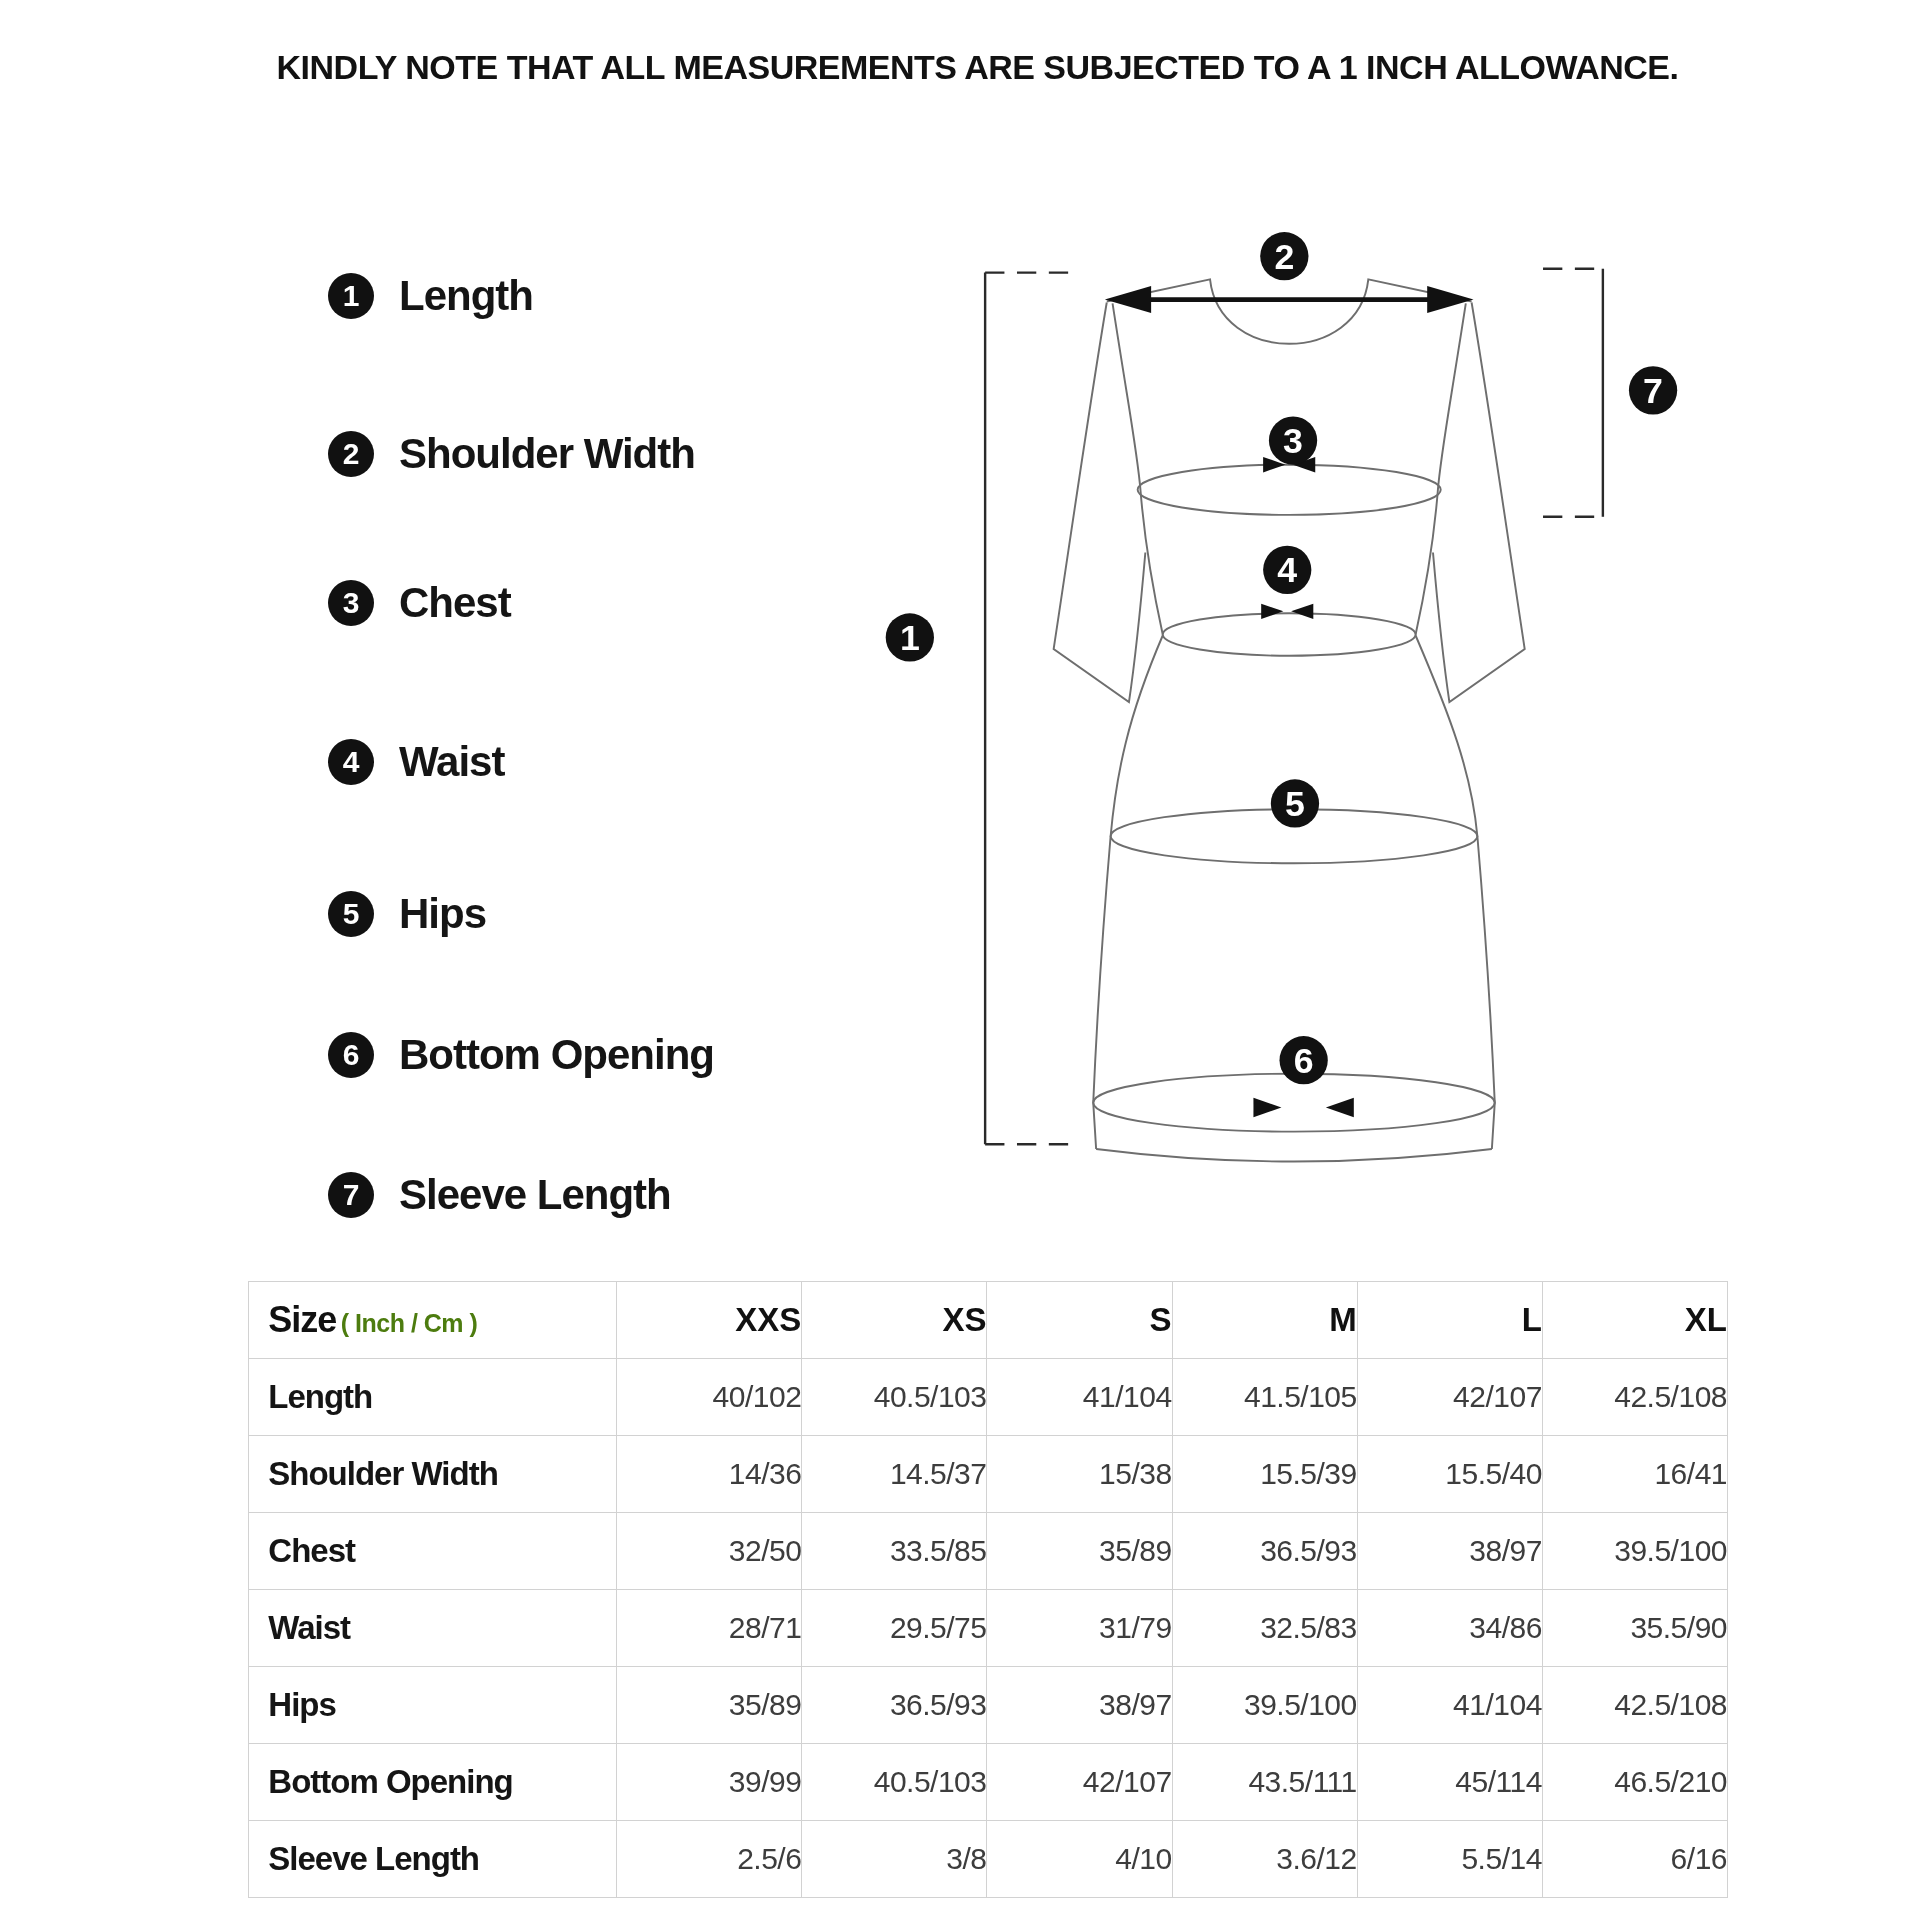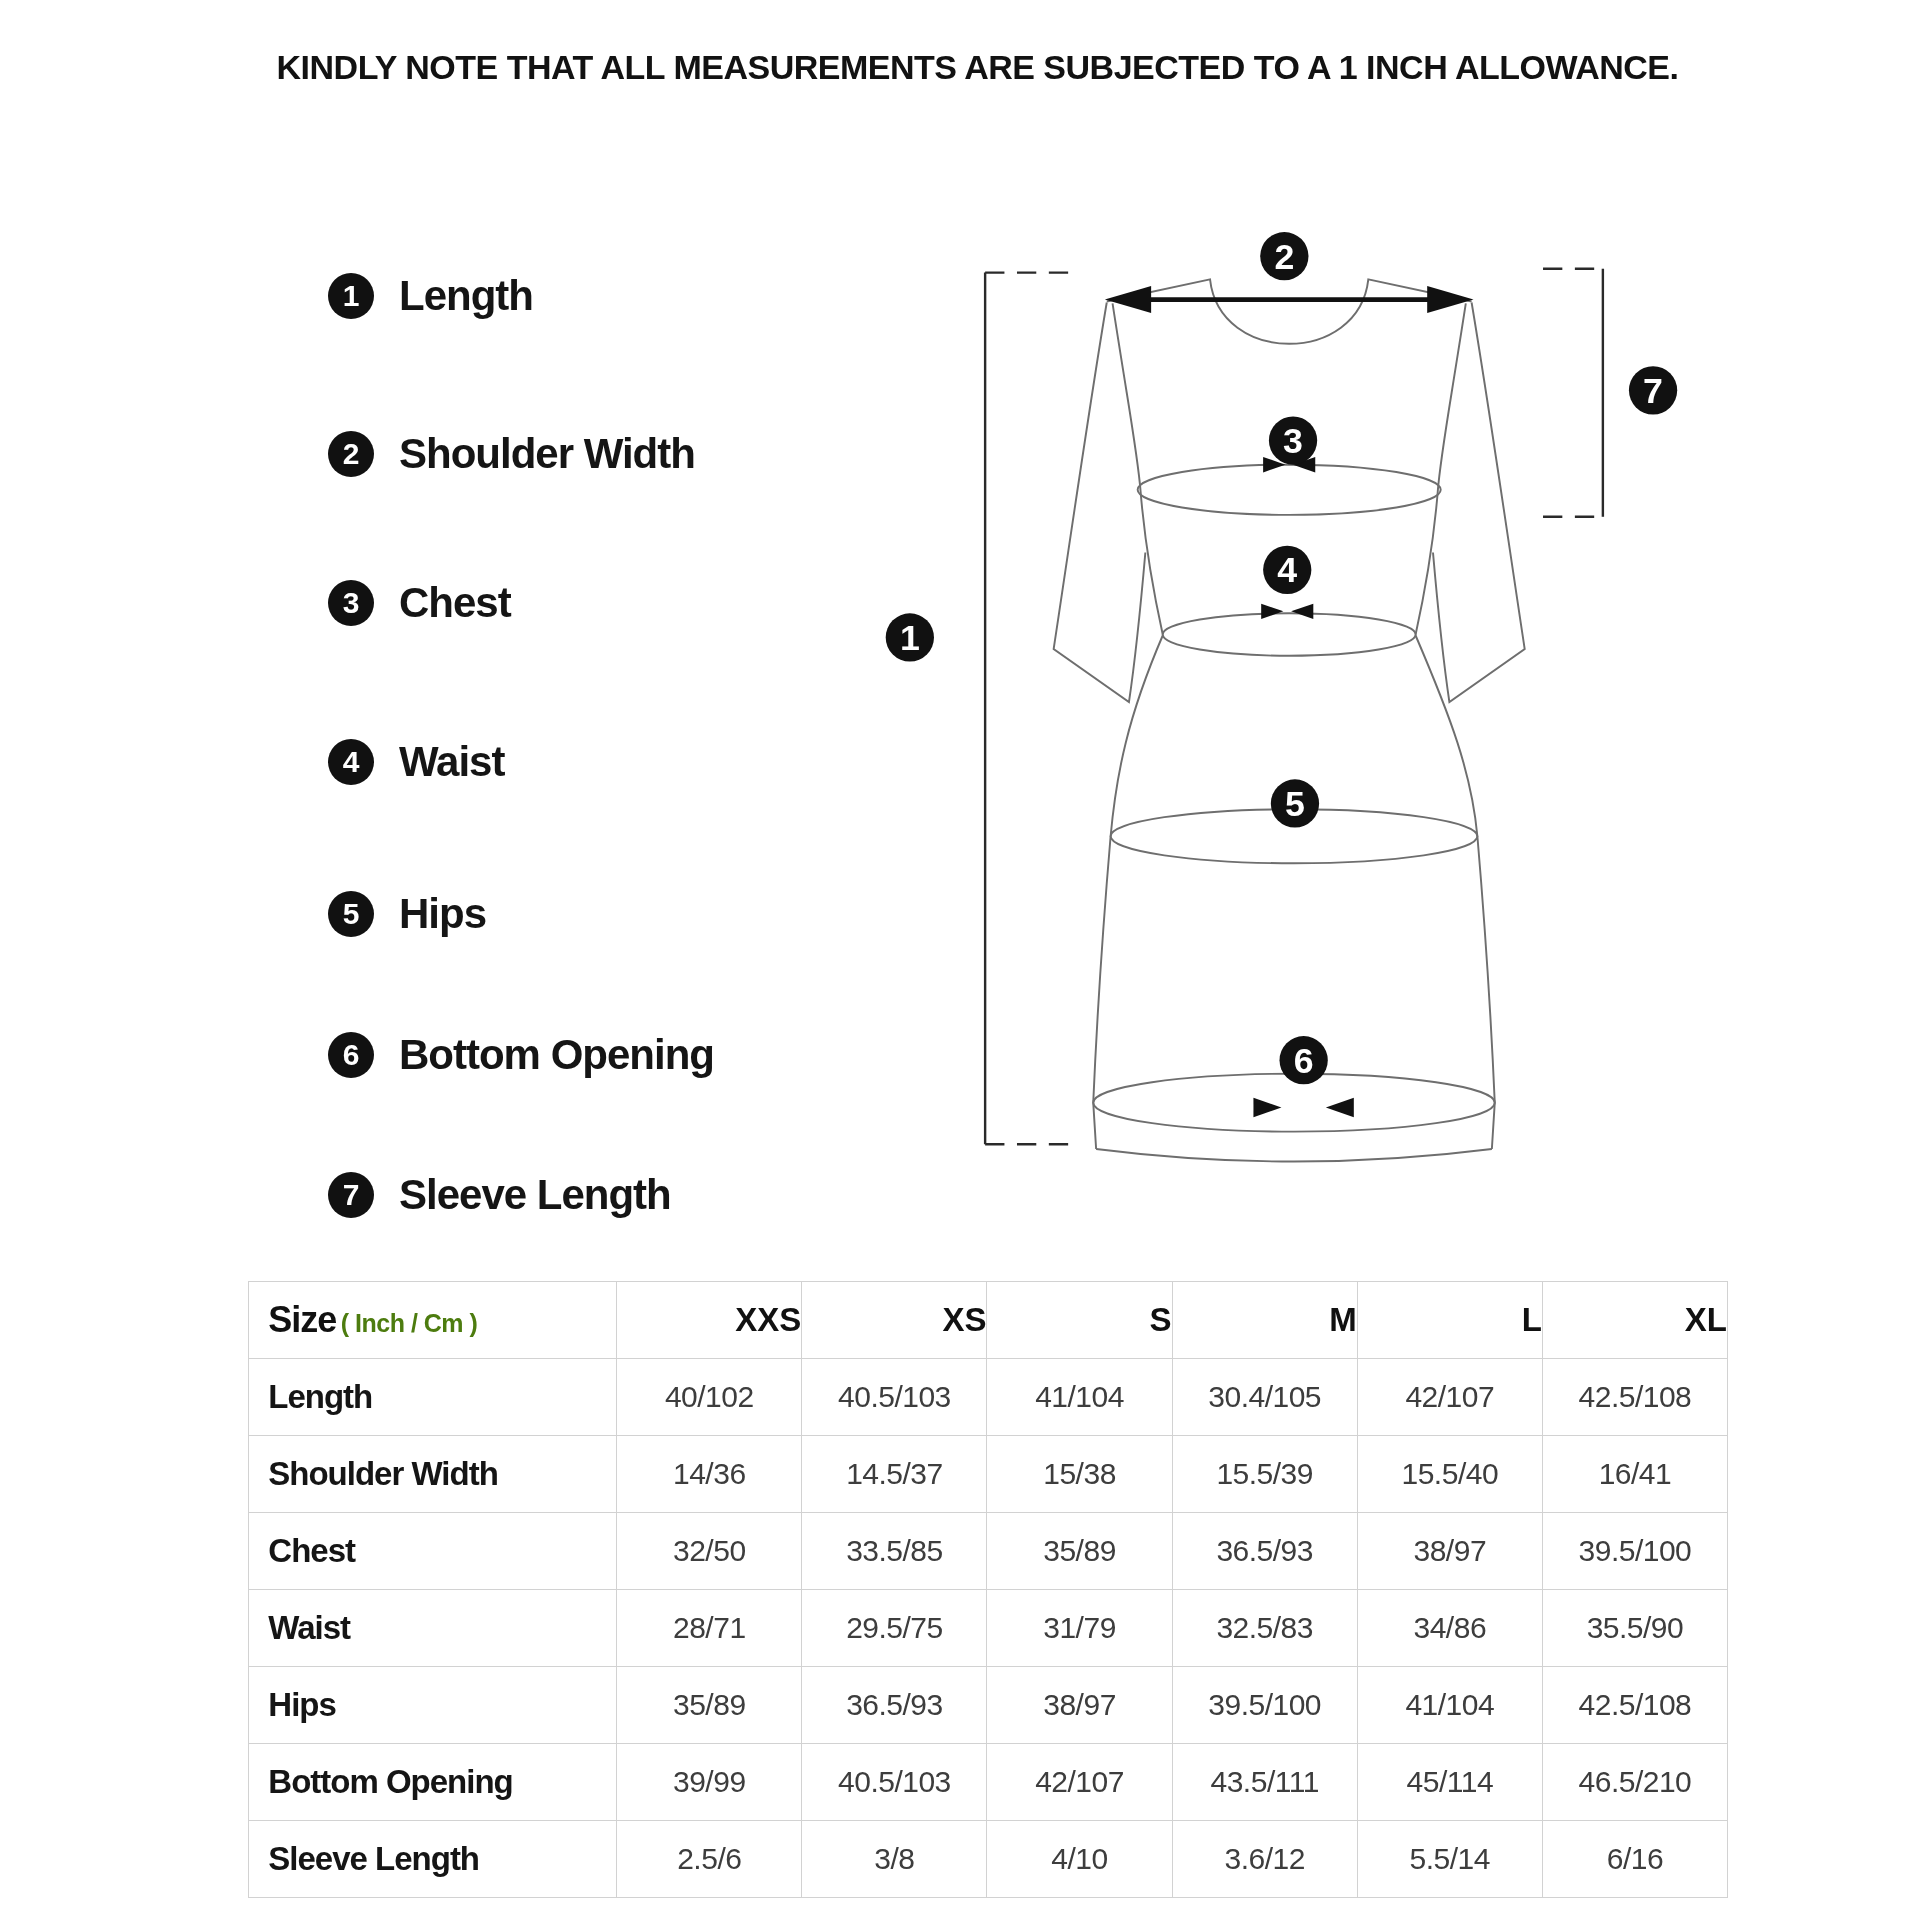--- a/index.html
+++ b/index.html
@@ -76,21 +76,21 @@
   .size-table .corner {
     text-align:left; padding-left:19.3px; white-space:nowrap;
   }
   .size-word { font-size:36px; font-weight:700; letter-spacing:-1px; color:#111; }
   .size-unit { font-size:25px; font-weight:700; letter-spacing:-0.5px; color:#4d7c0f; }
   .col-head  { font-size:33px; font-weight:700; text-align:right; color:#111; }
   .row-label {
     font-size:33px; font-weight:700; letter-spacing:-1px;
     text-align:left; padding-left:19.3px; color:#151515; white-space:nowrap;
   }
-  .val { font-size:30px; font-weight:400; letter-spacing:-0.5px; text-align:center; color:#3d3d3d; }
+  .val { font-size:30px; font-weight:400; letter-spacing:-0.5px; text-align:right; color:#3d3d3d; }
 </style>
 </head>
 <body>
 
 <div id="page">
 
   <div class="note">KINDLY NOTE THAT ALL MEASUREMENTS ARE SUBJECTED TO A 1 INCH ALLOWANCE.</div>
 
   <div class="legend">
     <div class="legend-item">
@@ -229,21 +229,21 @@
         <th class="col-head">S</th>
         <th class="col-head">M</th>
         <th class="col-head">L</th>
         <th class="col-head">XL</th>
       </tr>
       <tr>
         <th class="row-label">Length</th>
         <td class="val">40/102</td>
         <td class="val">40.5/103</td>
         <td class="val">41/104</td>
-        <td class="val">30.4/105</td>
+        <td class="val">41.5/105</td>
         <td class="val">42/107</td>
         <td class="val">42.5/108</td>
       </tr>
       <tr>
         <th class="row-label">Shoulder Width</th>
         <td class="val">14/36</td>
         <td class="val">14.5/37</td>
         <td class="val">15/38</td>
         <td class="val">15.5/39</td>
         <td class="val">15.5/40</td>

